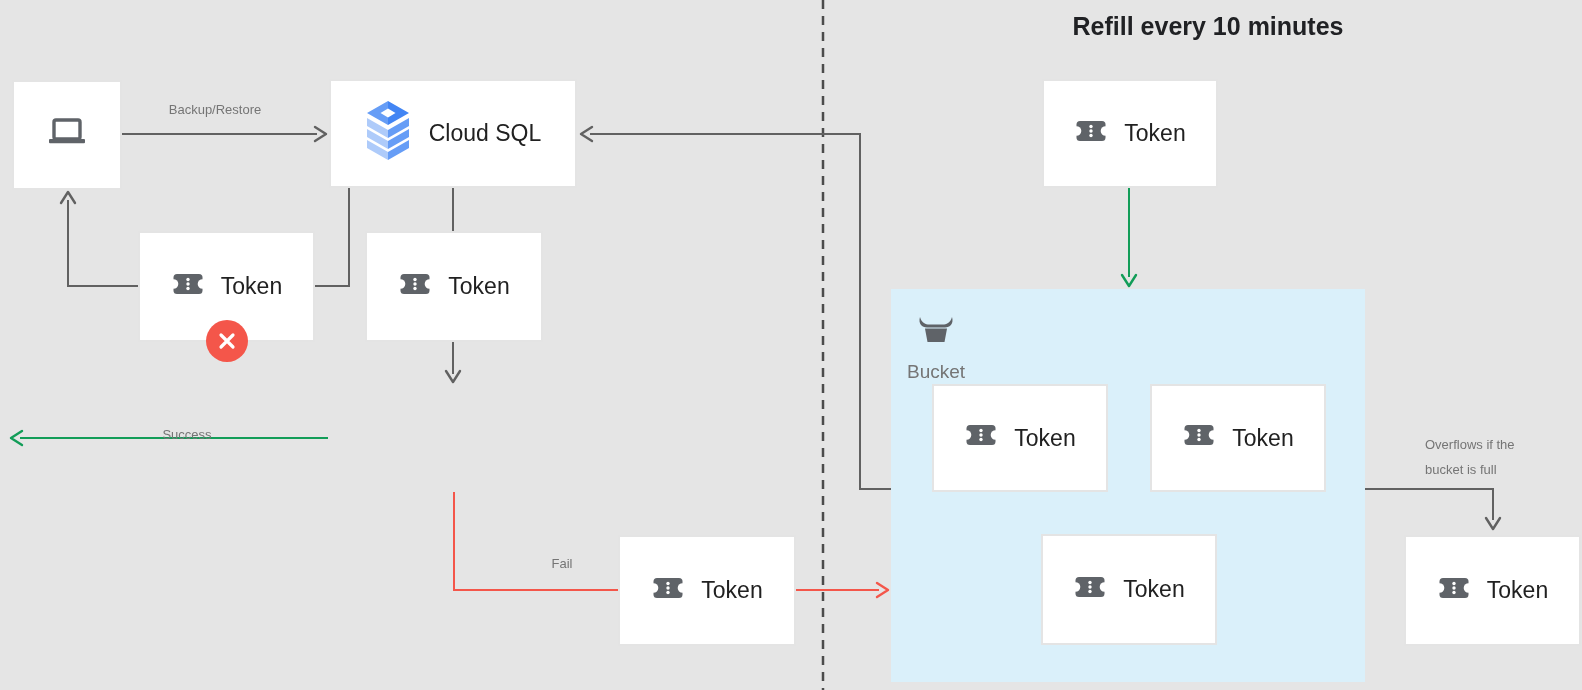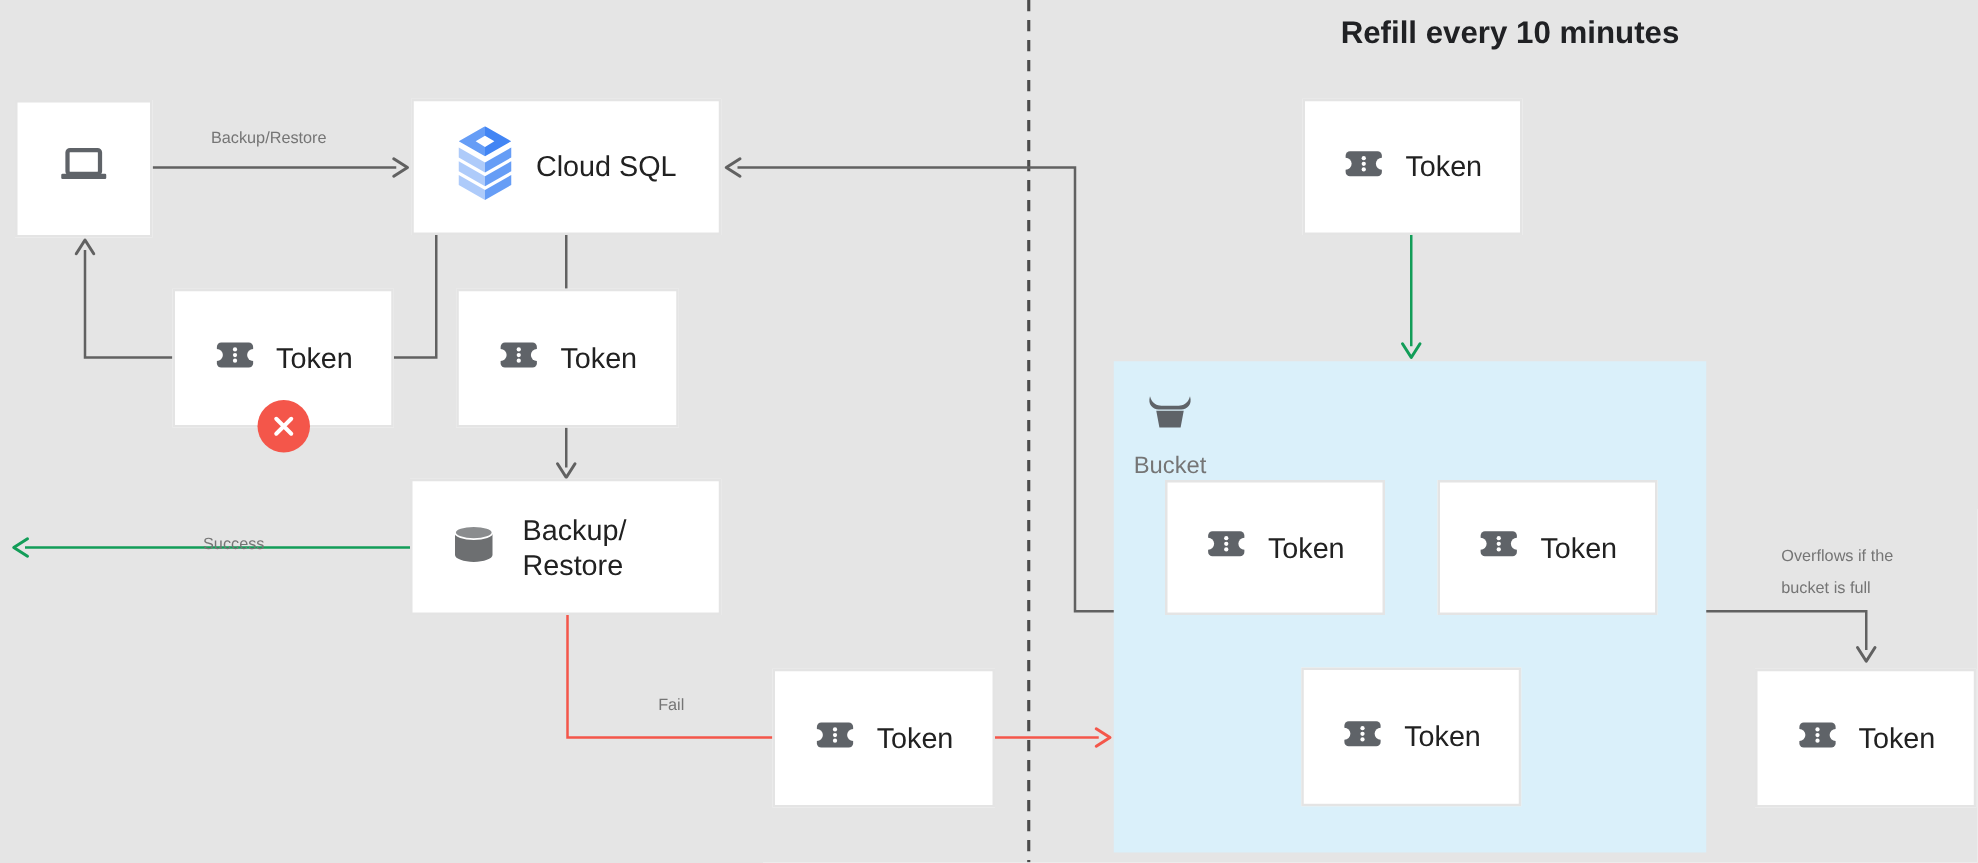--- a/index.html
+++ b/index.html
@@ -139,32 +139,20 @@
         <circle cx="2.5" cy="15" r="4.8" fill="#fff"></circle>
         <circle cx="31.5" cy="15" r="4.8" fill="#fff"></circle>
         <circle cx="17" cy="10.5" r="1.7" fill="#fff"></circle>
         <circle cx="17" cy="15" r="1.7" fill="#fff"></circle>
         <circle cx="17" cy="19.5" r="1.7" fill="#fff"></circle>
       </svg>
     </span>
     <span class="lbl">Token</span>
   </div>
 
-  <div class="node" style="left:328px;top:383px;width:249px;height:109px;gap:20px;justify-content:flex-start;padding-left:30px;">
-    <span>
-      <svg width="38" height="32" viewBox="0 0 38 32">
-        <path d="M4,7 L4,25 C4,28 11,30.5 19,30.5 C27,30.5 34,28 34,25 L34,7 Z" fill="#6D6F71"></path>
-        <ellipse cx="19" cy="7" rx="15" ry="5.2" fill="#8A8C8E" stroke="#FFFFFF" stroke-width="1.4"></ellipse>
-      </svg>
-    </span>
-    <span class="lbl two-line">
-      <span style="display:block">Backup/</span>
-      <span style="display:block">Restore</span>
-    </span>
-  </div>
 
   <div class="node" style="left:618px;top:535px;width:178px;height:111px;">
     <span>
       <svg width="34" height="30" viewBox="0 0 34 30">
         <rect x="2.5" y="5" width="29" height="20" rx="3.5" fill="#5F6368"></rect>
         <circle cx="2.5" cy="15" r="4.8" fill="#fff"></circle>
         <circle cx="31.5" cy="15" r="4.8" fill="#fff"></circle>
         <circle cx="17" cy="10.5" r="1.7" fill="#fff"></circle>
         <circle cx="17" cy="15" r="1.7" fill="#fff"></circle>
         <circle cx="17" cy="19.5" r="1.7" fill="#fff"></circle>
@@ -254,19 +242,19 @@
   </div>
 
   <div class="xbadge">
     <svg width="20" height="20" viewBox="0 0 20 20">
       <path d="M4,4 L16,16 M16,4 L4,16" stroke="#fff" stroke-width="3.2" stroke-linecap="round"></path>
     </svg>
   </div>
 
   <div class="annot center" style="left:125px;top:97px;width:180px;">Backup/Restore</div>
   <div class="annot center" style="left:117px;top:402px;width:140px;margin-top:20px;">Success</div>
-  <div class="annot center" style="left:497px;top:551px;width:80px;">Fail</div>
+  <div class="annot center" style="left:522px;top:551px;width:80px;">Fail</div>
   <div class="annot" style="left:1425px;top:432px;width:160px;">
     <span style="display:block">Overflows if the</span>
     <span style="display:block">bucket is full</span>
   </div>
 
 </div>
 
 </body></html>

